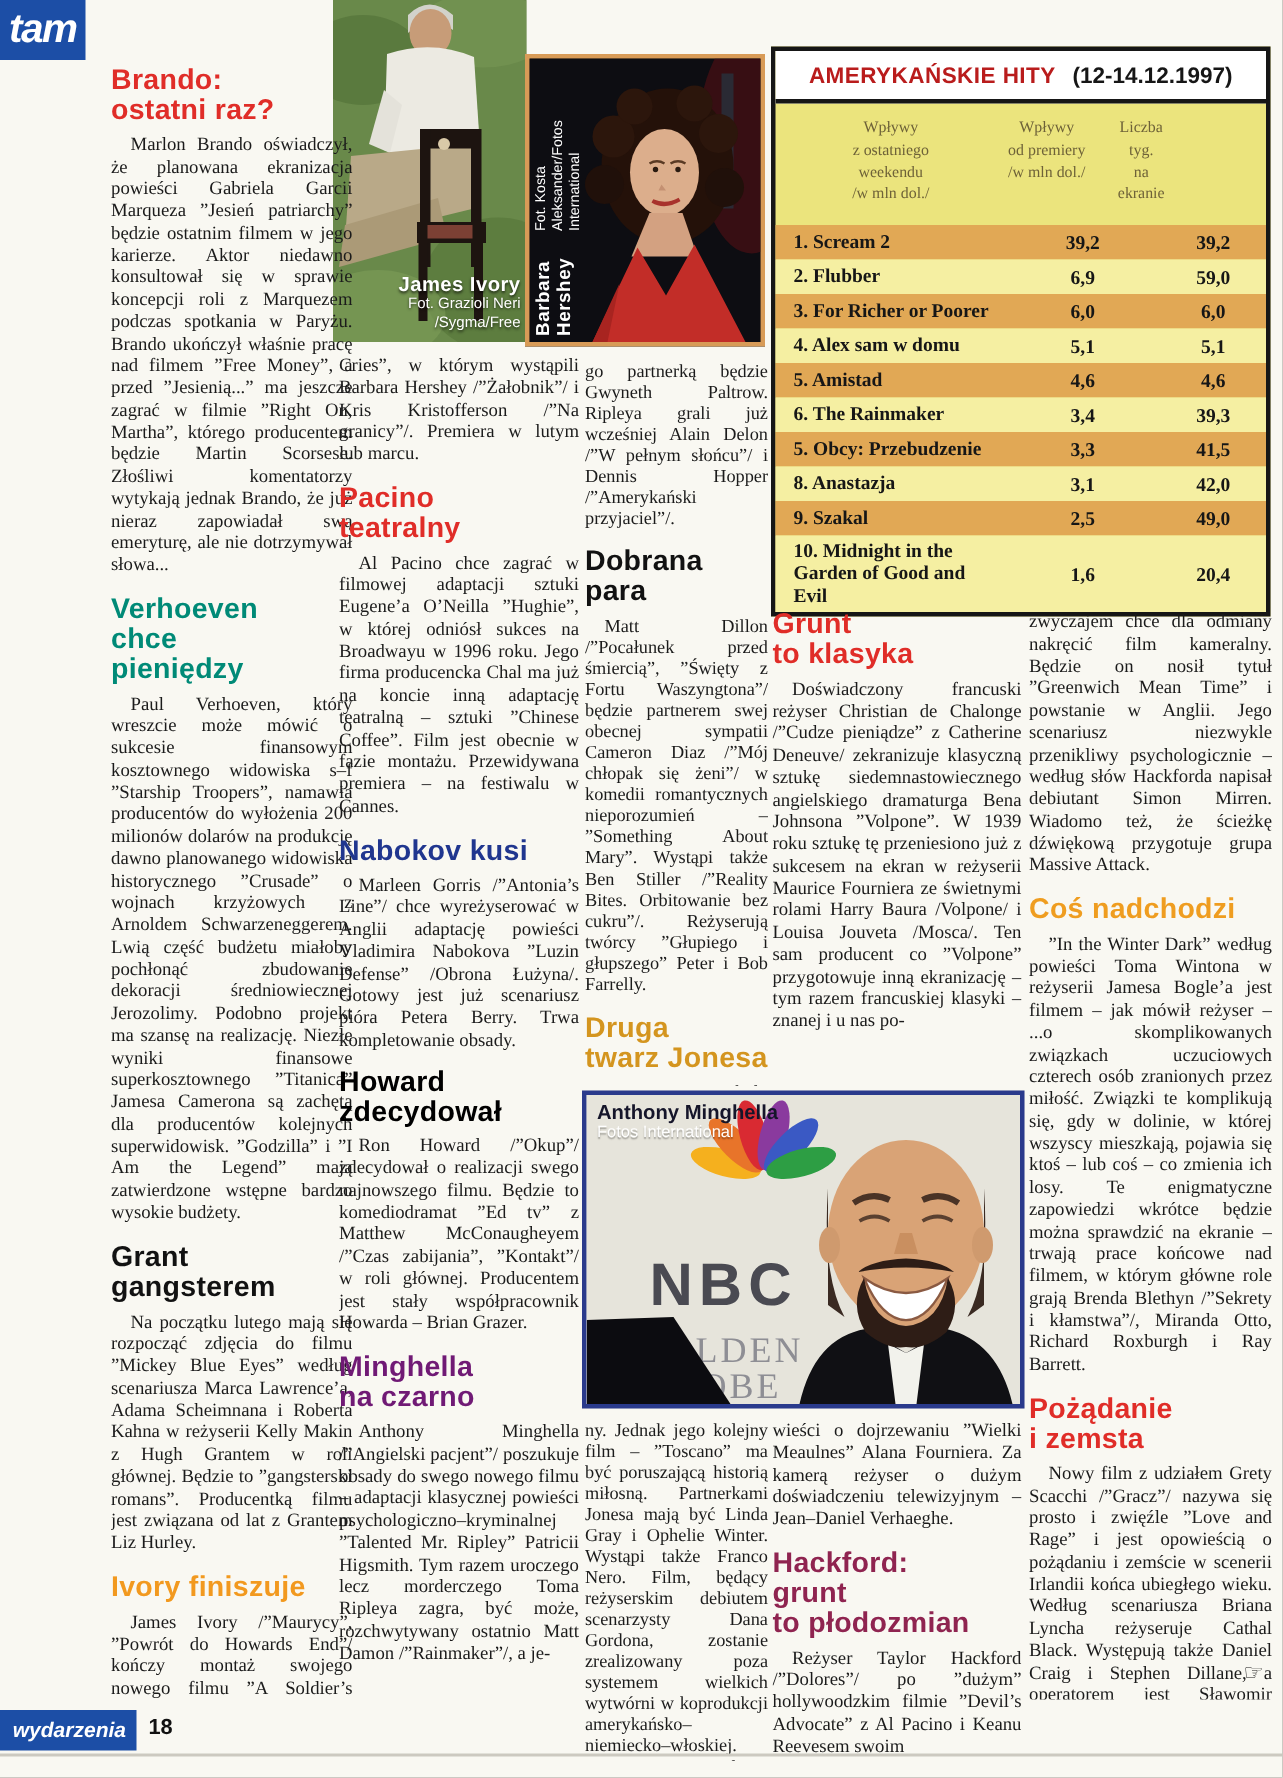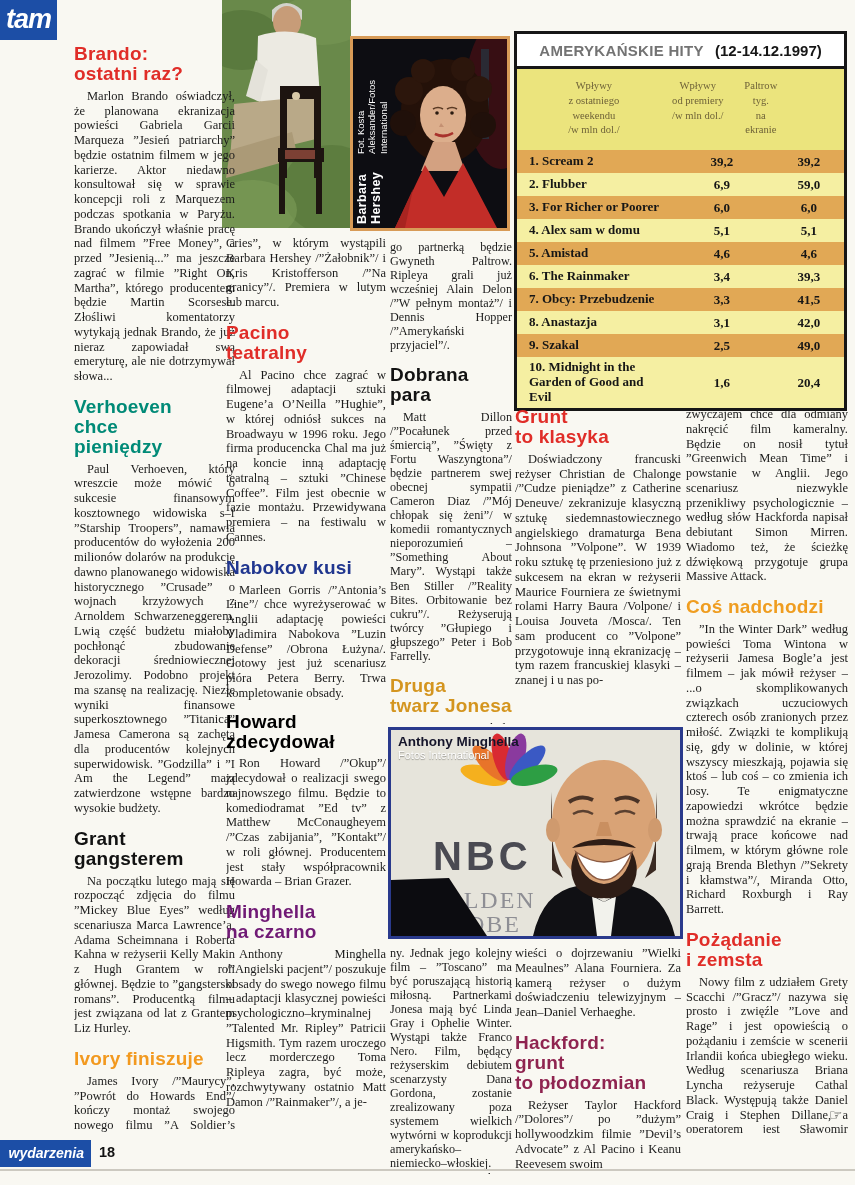--- a/index.html
+++ b/index.html
@@ -16,21 +16,21 @@
        line-height:1.05;white-space:pre-line;margin:13px 0 5px 0;text-align:left;letter-spacing:.2px;}
   .col > .article-heading:first-child{margin-top:0;}
   .article-body{margin:0;text-indent:13px;}
   .article-body.lead{text-indent:0;}
   
   .bo-table{position:absolute;left:514px;top:31px;width:333px;border:3px solid #161616;
        background:#ebe47d;box-sizing:border-box;}
   .bo-title{background:#fff;border-bottom:3px solid #161616;text-align:center;
        font-family:"Liberation Sans",sans-serif;font-weight:bold;font-size:15px;
        padding:8px 2px 7px 2px;}
-  .bo-title .t-red{color:#737373;letter-spacing:.3px;}
+  .bo-title .t-red{color:#b91c1c;letter-spacing:.3px;}
   .bo-title .t-date{color:#161616;margin-left:7px;}
   .bo-headers{display:grid;grid-template-columns:45% 21% 19% 15%;padding:10px 6px 12px 6px;
        font-size:10.6px;color:#6e6238;line-height:1.4;}
   .bo-h{white-space:pre-line;text-align:center;}
   .bo-h.c0{text-align:left;padding-left:22px;}
   .bo-row{display:grid;grid-template-columns:45% 21% 19% 15%;align-items:center;
        font-weight:bold;font-size:13px;color:#161616;padding:3px 6px;min-height:17px;gap:24px;}
   .bo-row.tan{background:#e1a855;}
   .bo-row.pale{background:#f5efa2;}
   .bo-cell.c0{text-align:left;padding-left:6px;line-height:1.15;}
@@ -88,20 +88,25 @@
         <rect x="60" y="86" width="38" height="13"></rect>
         <rect x="58" y="86" width="7" height="92"></rect>
         <rect x="92" y="86" width="7" height="92"></rect>
         <rect x="56" y="148" width="46" height="14"></rect>
         <rect x="57" y="162" width="6" height="52"></rect>
         <rect x="94" y="162" width="6" height="52"></rect>
       </g>
       <rect x="63" y="150" width="30" height="9" fill="#7c4034"></rect>
       <circle cx="74" cy="96" r="4" fill="#d9c9a8"></circle>
     </svg>
+    <div class="cap ivory-cap">
+      <div class="nm">James Ivory</div>
+      <div class="cr">Fot. Grazioli Neri
+/Sygma/Free</div>
+    </div>
   </div>
 
   <div class="photo ph-hershey">
     <svg width="154" height="189" viewBox="0 0 154 189">
       <rect width="154" height="189" fill="#0d0d12"></rect>
       <ellipse cx="148" cy="55" rx="36" ry="75" fill="#4e1014" opacity=".65"></ellipse>
       <rect x="128" y="10" width="8" height="90" fill="#2a2a34"></rect>
       <ellipse cx="92" cy="72" rx="44" ry="52" fill="#241109"></ellipse>
       <circle cx="56" cy="52" r="14" fill="#2c160c"></circle>
         <circle cx="126" cy="50" r="13" fill="#2c160c"></circle>
@@ -132,21 +137,21 @@
       <span class="t-date">(12-14.12.1997)</span>
     </div>
     <div class="bo-headers">
         <div class="bo-h c1">Wpływy
 z ostatniego
 weekendu
 /w mln dol./</div>
         <div class="bo-h c2">Wpływy
 od premiery
 /w mln dol./</div>
-        <div class="bo-h c3">Paltrow
+        <div class="bo-h c3">Liczba
 tyg.
 na
 ekranie</div>
       </div>
     <div>
         <div class="bo-row tan">
           <div class="bo-cell c0">1. Scream 2</div>
           <div class="bo-cell c1">39,2</div>
           <div class="bo-cell c2">39,2</div>
           <div class="bo-cell c3">1</div>
@@ -175,21 +180,21 @@
           <div class="bo-cell c2">4,6</div>
           <div class="bo-cell c3">1</div>
         </div>
         <div class="bo-row pale">
           <div class="bo-cell c0">6. The Rainmaker</div>
           <div class="bo-cell c1">3,4</div>
           <div class="bo-cell c2">39,3</div>
           <div class="bo-cell c3">4</div>
         </div>
         <div class="bo-row tan">
-          <div class="bo-cell c0">7. Obcy: Przebudzenie</div>
+          <div class="bo-cell c0">5. Obcy: Przebudzenie</div>
           <div class="bo-cell c1">3,3</div>
           <div class="bo-cell c2">41,5</div>
           <div class="bo-cell c3">3</div>
         </div>
         <div class="bo-row pale">
           <div class="bo-cell c0">8. Anastazja</div>
           <div class="bo-cell c1">3,1</div>
           <div class="bo-cell c2">42,0</div>
           <div class="bo-cell c3">5</div>
         </div>
@@ -231,21 +236,21 @@
       <div class="article-heading" style="color: rgb(32, 54, 143);">Nabokov kusi</div>
       <p class="article-body">Marleen Gorris /”Antonia’s Line”/ chce wyreżyserować w Anglii adaptację powieści Vladimira Nabokova ”Luzin Defense” /Obrona Łużyna/. Gotowy jest już scenariusz pióra Petera Berry. Trwa kompletowanie obsady.</p>
       <div class="article-heading" style="color: #000000; margin-top: 11px;">Howard
 zdecydował</div>
       <p class="article-body">Ron Howard /”Okup”/ zdecydował o realizacji swego najnowszego filmu. Będzie to komediodramat ”Ed tv” z Matthew McConaugheyem /”Czas zabijania”, ”Kontakt”/ w roli głównej. Producentem jest stały współpracownik Howarda – Brian Grazer.</p>
       <div class="article-heading" style="color: #701a75;">Minghella
 na czarno</div>
       <p class="article-body">Anthony Minghella /”Angielski pacjent”/ poszukuje obsady do swego nowego filmu – adaptacji klasycznej powieści psychologiczno–kryminalnej ”Talented Mr. Ripley” Patricii Higsmith. Tym razem uroczego lecz morderczego Toma Ripleya zagra, być może, rozchwytywany ostatnio Matt Damon /”Rainmaker”/, a je-</p>
     </div>
   <div class="col narrow" style="left:390px;top:240px;width:122px;height:484px;">
-      <p class="article-body lead">go partnerką będzie Gwyneth Paltrow. Ripleya grali już wcześniej Alain Delon /”W pełnym montaż”/ i Dennis Hopper /”Amerykański przyjaciel”/.</p>
+      <p class="article-body lead">go partnerką będzie Gwyneth Paltrow. Ripleya grali już wcześniej Alain Delon /”W pełnym słońcu”/ i Dennis Hopper /”Amerykański przyjaciel”/.</p>
       <div class="article-heading" style="color: rgb(18, 18, 18);">Dobrana para</div>
       <p class="article-body">Matt Dillon /”Pocałunek przed śmiercią”, ”Święty z Fortu Waszyngtona”/ będzie partnerem swej obecnej sympatii Cameron Diaz /”Mój chłopak się żeni”/ w komedii romantycznych nieporozumień – ”Something About Mary”. Wystąpi także Ben Stiller /”Reality Bites. Orbitowanie bez cukru”/. Reżyserują twórcy ”Głupiego i głupszego” Peter i Bob Farrelly.</p>
       <div class="article-heading" style="color: rgb(212, 149, 31);">Druga
 twarz Jonesa</div>
       <p class="article-body">Zawsze można było podejrzewać bohaterów Tommy Lee Jonesa /”Ścigany”, ”Faceci w czerni”/ o twardy charakter. Tylko w bardzo nielicznych rolach bywał lirycz-</p>
     </div>
   <div class="col" style="left:515px;top:407px;width:166px;height:318px;">
       <div class="article-heading" style="color: rgb(224, 45, 40);">Grunt
 to klasyka</div>
       <p class="article-body">Doświadczony francuski reżyser Christian de Chalonge /”Cudze pieniądze” z Catherine Deneuve/ zekranizuje klasyczną sztukę siedemnastowiecznego angielskiego dramaturga Bena Johnsona ”Volpone”. W 1939 roku sztukę tę przeniesiono już z sukcesem na ekran w reżyserii Maurice Fourniera ze świetnymi rolami Harry Baura /Volpone/ i Louisa Jouveta /Mosca/. Ten sam producent co ”Volpone” przygotowuje inną ekranizację – tym razem francuskiej klasyki – znanej i u nas po-</p>

